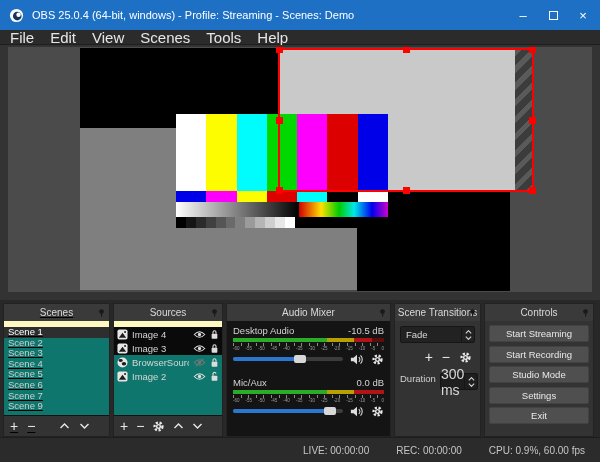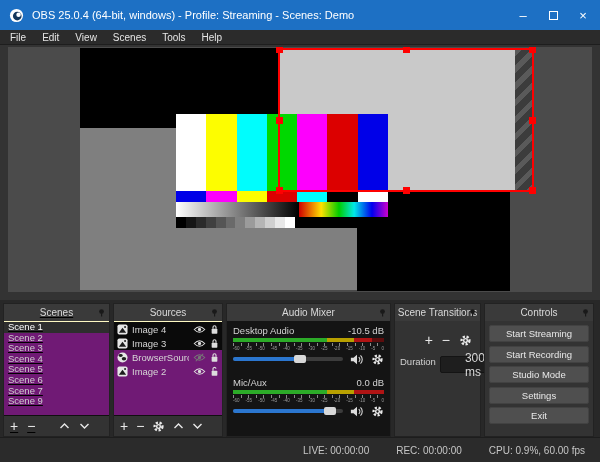--- a/index.html
+++ b/index.html
@@ -15,21 +15,21 @@
   
   .titlebar { position:absolute; left:0; top:0; width:600px; height:30px; background:#1d70c4; display:flex; align-items:center; }
   .obs-logo { margin-left:9px; }
   .title-text { color:#fff; font-size:11px; margin-left:8px; white-space:nowrap; }
   .win-controls { position:absolute; right:2px; top:0; height:30px; display:flex; }
   .win-btn { width:30px; height:30px; display:flex; align-items:center; justify-content:center; color:#fff; font-size:13px; }
   .max-glyph { width:9px; height:9px; border:1px solid #fff; }
 
   
   .menubar { position:absolute; left:0; top:30px; width:600px; height:15px; background:#2b2b2b; display:flex; align-items:center; padding-left:2px; border-bottom:1px solid #1e1e1e; }
-  .menu-item { color:#e6e6e6; font-size:10px; padding:0 8px; line-height:15px; }
+  .menu-item { color:#e6e6e6; font-size:15px; padding:0 8px; line-height:15px; }
 
   
   .preview { position:absolute; left:0; top:45px; width:600px; height:255px; background:#333; }
   .canvas { position:absolute; left:8px; top:2px; width:584px; height:245px; background:#4b4b4b; overflow:hidden; }
   .rect { position:absolute; }
   .black-a { left:72px; top:1px; width:200px; height:80px; background:#000; }
   .gray-b  { left:72px; top:81px; width:277px; height:162px; background:#7f7f7f; }
   .black-b { left:349px; top:144px; width:153px; height:100px; background:#000; }
   .light-c { left:272px; top:2px; width:235px; height:142px; background:#c9c9c9; }
   .stripe-band { left:507px; top:2px; width:17px; height:142px;
@@ -55,21 +55,21 @@
   .h-bl{left:-4px;bottom:-4px;} .h-bm{left:calc(50% - 3.5px);bottom:-4px;} .h-br{right:-4px;bottom:-4px;}
 
   
   .dock { position:absolute; left:0; top:300px; width:600px; height:137px; background:#282828; }
   .panel { position:absolute; top:3px; height:134px; background:#333; border:1px solid #222; }
   .p-scenes{left:3px;width:107px;text-decoration:underline;} .p-sources{left:113px;width:110px;} .p-mixer{left:226px;width:165px;}
   .p-trans{left:394px;width:87px;} .p-controls{left:484px;width:110px;}
   .panel-header { height:17px; background:#3a3a3a; color:#d9d9d9; font-size:10px; text-align:center; line-height:17px; position:relative; }
   .pin { position:absolute; right:4px; top:5px; }
 
-  .list { background:#701a75; height:95px; overflow:hidden; border-top:1px solid #fef9c3; border-bottom:1px solid #101010; }
+  .list { background:#0f766e; height:95px; overflow:hidden; border-top:6px solid #fef9c3; border-bottom:1px solid #101010; }
   .scene-row { height:10.6px; line-height:10.7px; font-size:9.5px; color:#cfcfcf; padding-left:4px; }
   .scene-row.sel { background:#2e2e2e; color:#fff; }
 
   .src-row { height:14px; display:flex; align-items:center; padding:0 3px; gap:4px; font-size:9.5px; color:#d6d6d6; }
   .src-row.sel { background:#0a0a0a; }
   .src-name { flex:1; white-space:nowrap; overflow:hidden; }
 
   .panel-toolbar { height:20px; display:flex; align-items:center; padding:0 6px; gap:9px; color:#e8e8e8; }
   .tb-txt { font-size:14px; line-height:14px; color:#e8e8e8; }
   .tb-sp { width:6px; }
@@ -90,21 +90,21 @@
 
   
   .trans-body { padding:5px; }
   .combo { height:17px; background:#222; border:1px solid #161616; border-radius:2px; display:flex; align-items:center; }
   .combo-val { flex:1; font-size:9.5px; color:#d8d8d8; padding-left:5px; }
   .spinner { width:13px; height:100%; border-left:1px solid #161616; display:flex; flex-direction:column; align-items:center; justify-content:center; gap:2px; }
   .trans-tools { display:flex; justify-content:flex-end; align-items:center; gap:9px; margin-top:7px; padding-right:3px; color:#e8e8e8; }
   .dur-row { display:flex; align-items:flex-start; margin-top:9px; }
   .dur-label { font-size:9.5px; color:#d0d0d0; }
   .spinbox { flex:1; margin-left:4px; height:17px; background:#1e1e1e; border:1px solid #141414; border-radius:2px; display:flex; align-items:center; }
-  .spin-val { flex:1; font-size:12px; color:#d8d8d8; padding-left:24px; }
+  .spin-val { flex:1; font-size:14px; color:#d8d8d8; padding-left:0; }
 
   
   .controls-body { padding:4px; }
   .ctl-btn { display:block; width:100%; height:17px; margin-bottom:3.5px; background:#4f4f4f; border:1px solid #424242; border-radius:2px; color:#e9e9e9; font-size:9.5px; font-family:"Liberation Sans",sans-serif; text-align:center; line-height:15px; }
 
   
   .statusbar { position:absolute; left:0; top:437px; width:600px; height:25px; background:#2b2b2b; border-top:1px solid #1d1d1d; display:flex; align-items:center; justify-content:flex-end; gap:27px; padding-right:15px; font-size:10px; color:#c6c6c6; }
 </style>
 </head>
 <body>
@@ -404,20 +404,31 @@
 
   <div class="panel p-trans">
     <div class="panel-header">
       <span>Scene Transitions</span>
       <svg class="pin" width="7" height="8" viewBox="0 0 7 8">
           <circle cx="3.5" cy="2.6" r="2.4" fill="#191919"></circle>
           <rect x="3" y="4.5" width="1.2" height="3" fill="#191919"></rect>
         </svg>
     </div>
     <div class="trans-body">
+      <div class="combo">
+        <span class="combo-val">Fade</span>
+        <div class="spinner">
+          <svg width="7" height="4" viewBox="0 0 10 6">
+              <polyline points="1,5 5,1 9,5" fill="none" stroke="#cfcfcf" stroke-width="1.8"></polyline>
+            </svg>
+          <svg width="7" height="4" viewBox="0 0 10 6">
+              <polyline points="1,1 5,5 9,1" fill="none" stroke="#cfcfcf" stroke-width="1.8"></polyline>
+            </svg>
+        </div>
+      </div>
       <div class="trans-tools">
         <span class="tb-txt">+</span>
         <span class="tb-txt">−</span>
         <svg width="13" height="13" viewBox="0 0 12 12">
             <circle cx="6" cy="6" r="3.6" fill="none" stroke="#e8e8e8" stroke-width="2.2" stroke-dasharray="2 1.5"></circle>
             <circle cx="6" cy="6" r="1.7" fill="none" stroke="#e8e8e8" stroke-width="1.3"></circle>
           </svg>
       </div>
       <div class="dur-row">
         <span class="dur-label">Duration</span>

